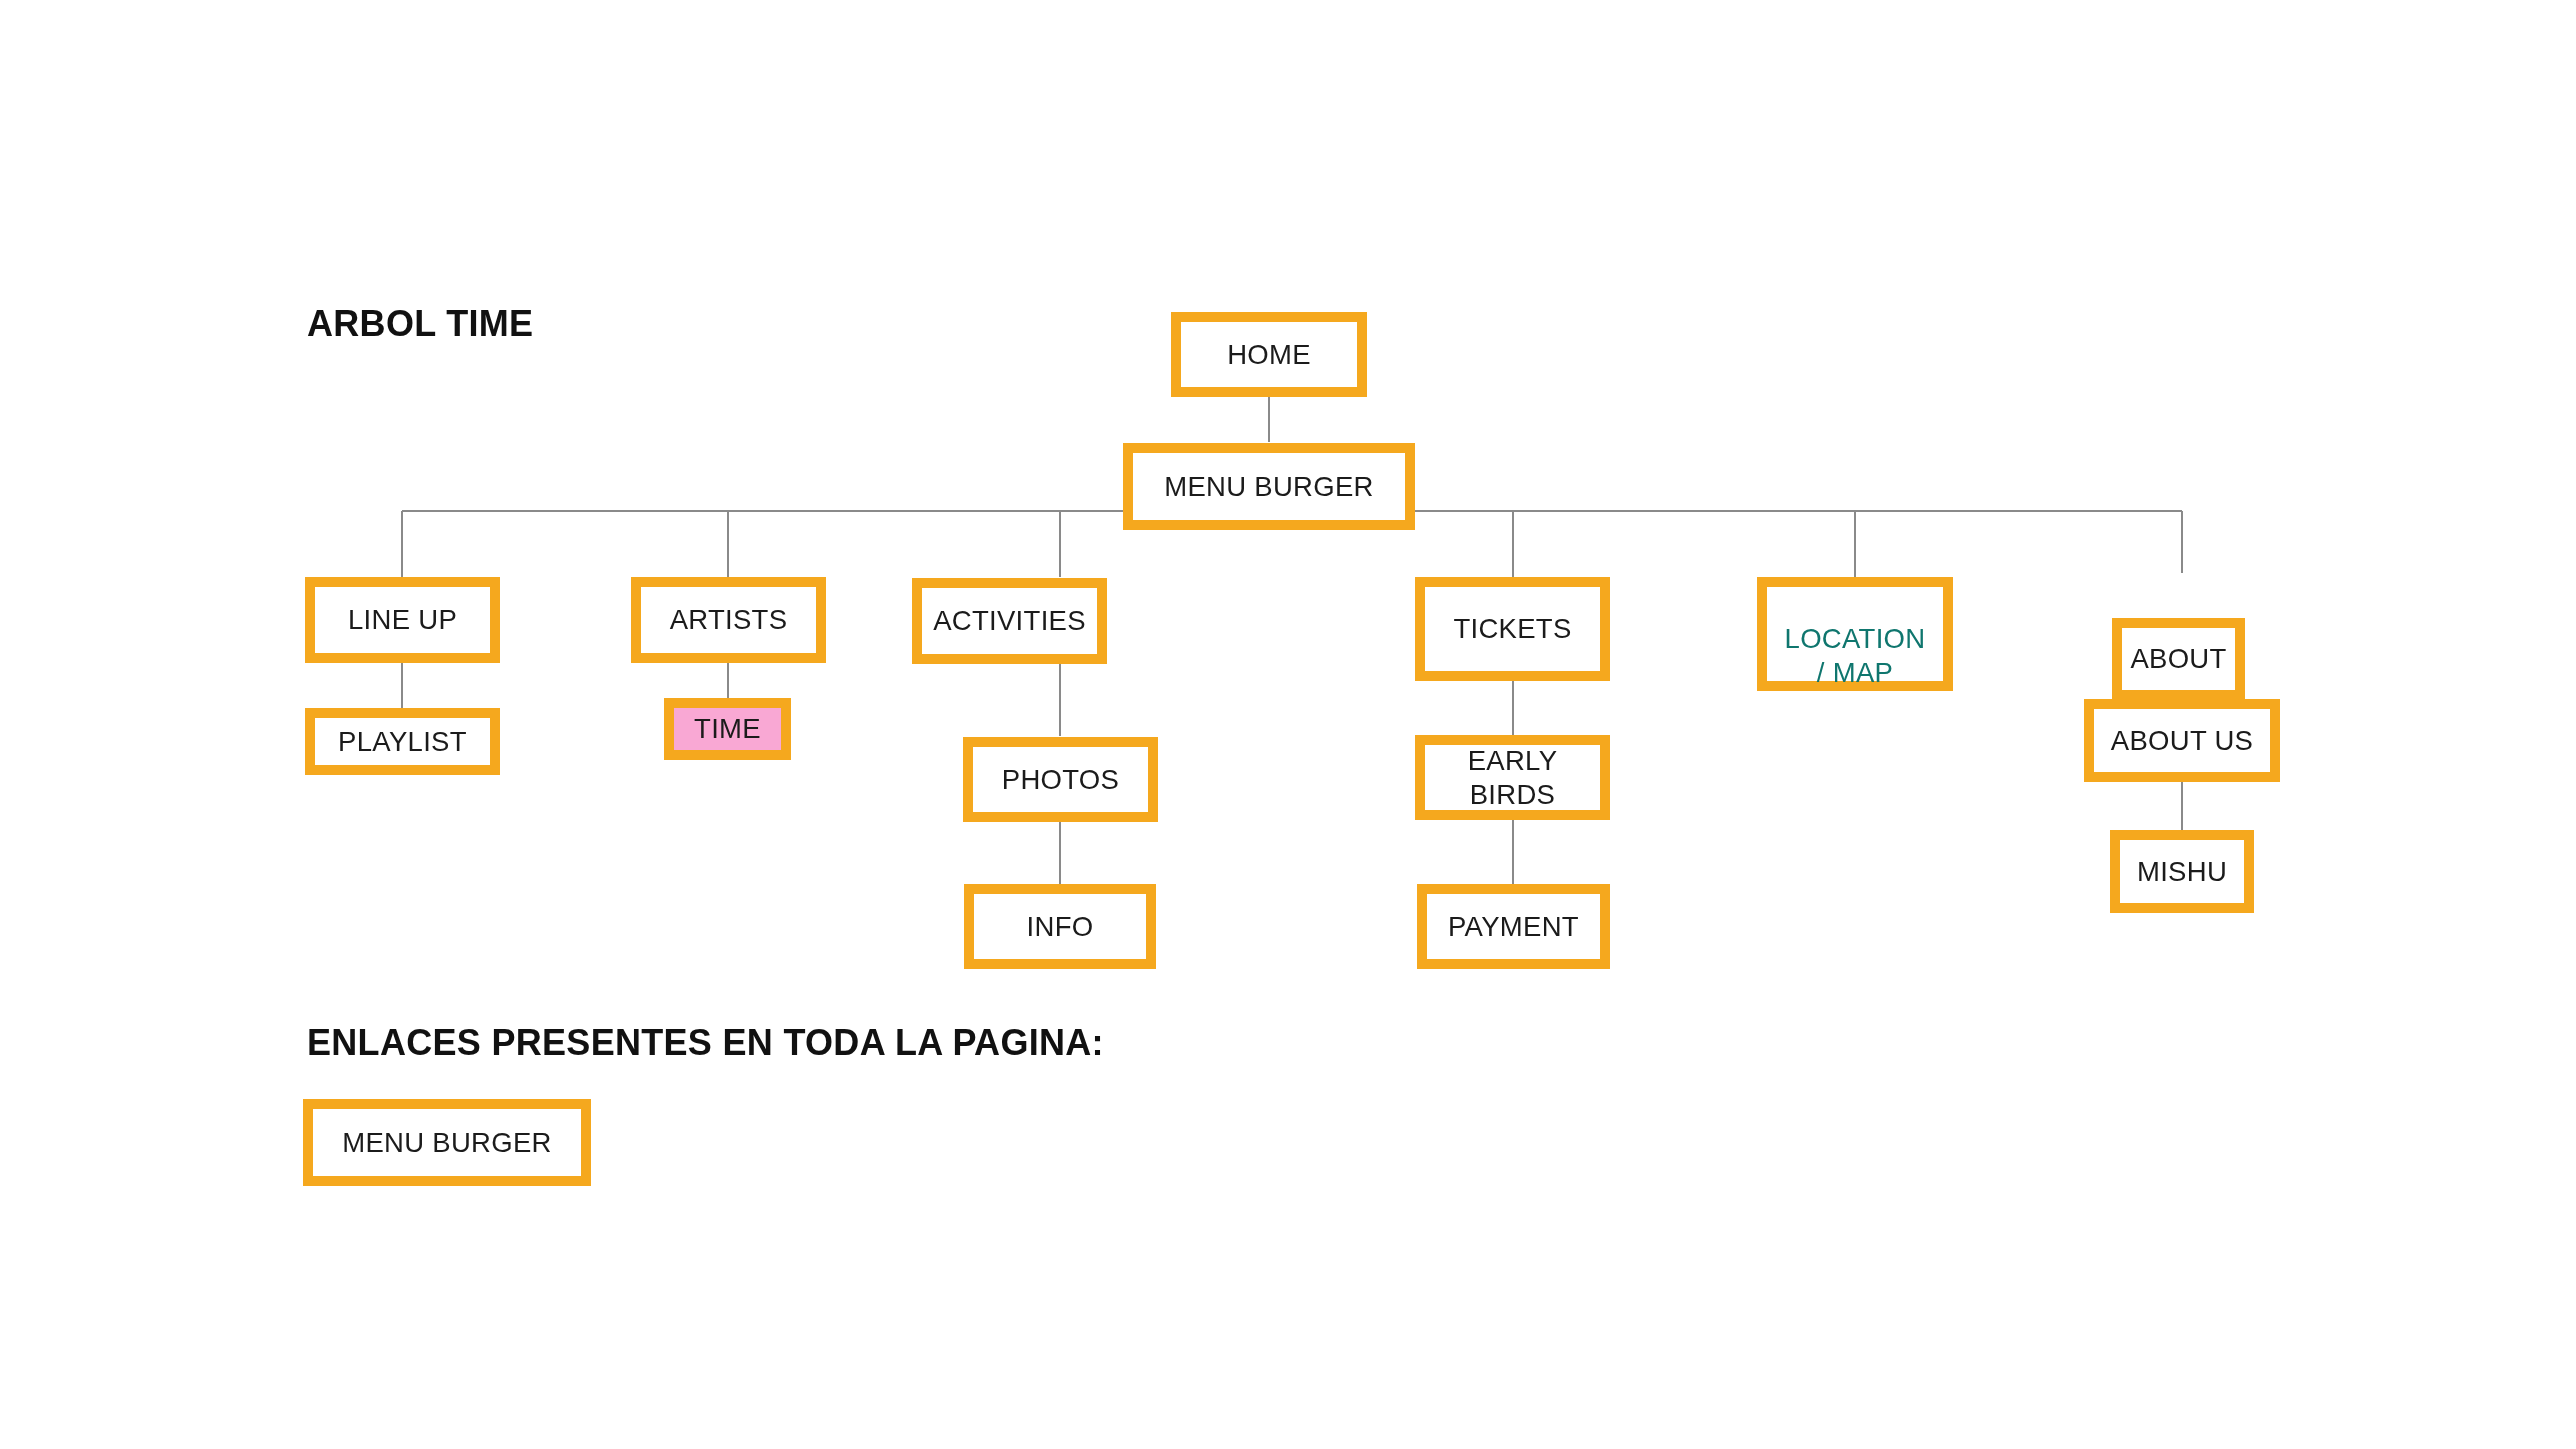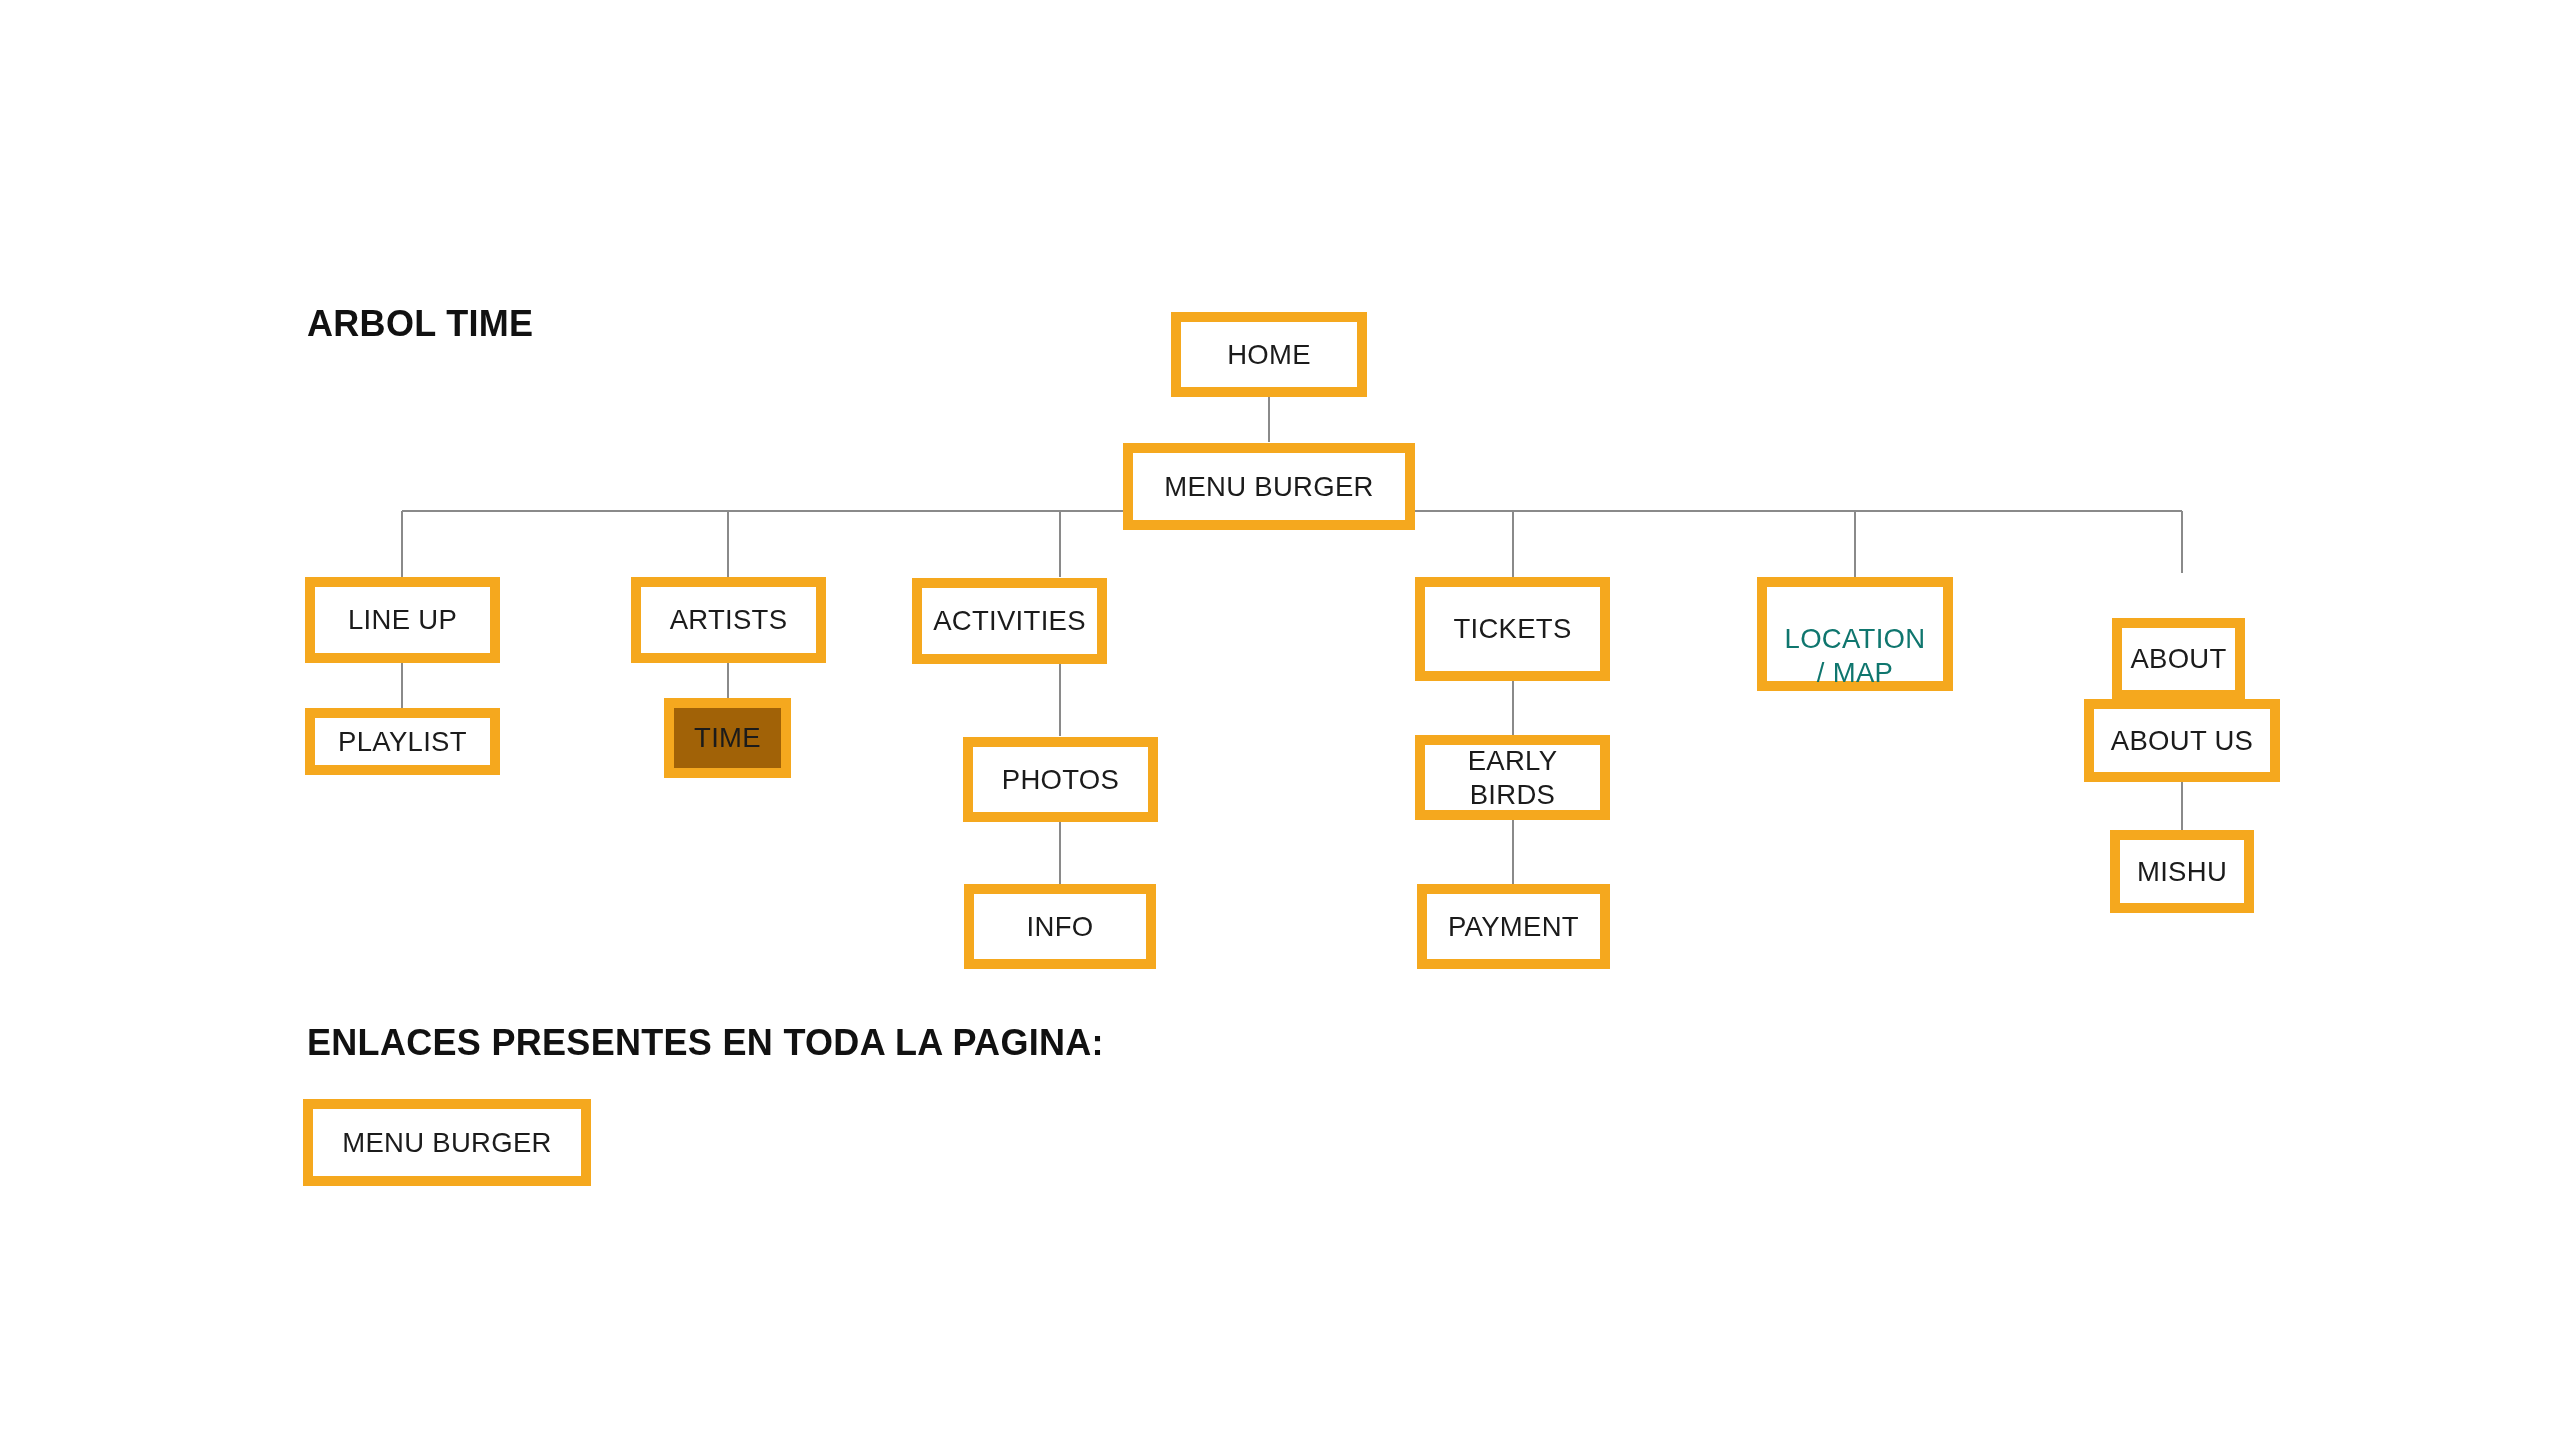--- a/index.html
+++ b/index.html
@@ -84,21 +84,21 @@
       </div>
       <div class="node" style="left: 305px; top: 577px; width: 195px; height: 86px; border-color: rgb(245, 168, 30); background: rgb(255, 255, 255);">
         <span class="node-label" style="color: rgb(27, 27, 27);">LINE UP</span>
       </div>
       <div class="node" style="left: 305px; top: 708px; width: 195px; height: 67px; border-color: rgb(245, 168, 30); background: rgb(255, 255, 255);">
         <span class="node-label" style="color: rgb(27, 27, 27);">PLAYLIST</span>
       </div>
       <div class="node" style="left: 631px; top: 577px; width: 195px; height: 86px; border-color: rgb(245, 168, 30); background: rgb(255, 255, 255);">
         <span class="node-label" style="color: rgb(27, 27, 27);">ARTISTS</span>
       </div>
-      <div class="node" style="left: 664px; top: 698px; width: 127px; height: 80px; border-color: rgb(245, 168, 30); background: #a16207;">
+      <div class="node" style="left: 664px; top: 698px; width: 127px; height: 62px; border-color: rgb(245, 168, 30); background: #f9a8d4;">
         <span class="node-label" style="color: rgb(27, 27, 27);">TIME</span>
       </div>
       <div class="node" style="left: 912px; top: 578px; width: 195px; height: 86px; border-color: rgb(245, 168, 30); background: rgb(255, 255, 255);">
         <span class="node-label" style="color: rgb(27, 27, 27);">ACTIVITIES</span>
       </div>
       <div class="node" style="left: 963px; top: 737px; width: 195px; height: 85px; border-color: rgb(245, 168, 30); background: rgb(255, 255, 255);">
         <span class="node-label" style="color: rgb(27, 27, 27);">PHOTOS</span>
       </div>
       <div class="node" style="left: 964px; top: 884px; width: 192px; height: 85px; border-color: rgb(245, 168, 30); background: rgb(255, 255, 255);">
         <span class="node-label" style="color: rgb(27, 27, 27);">INFO</span>

